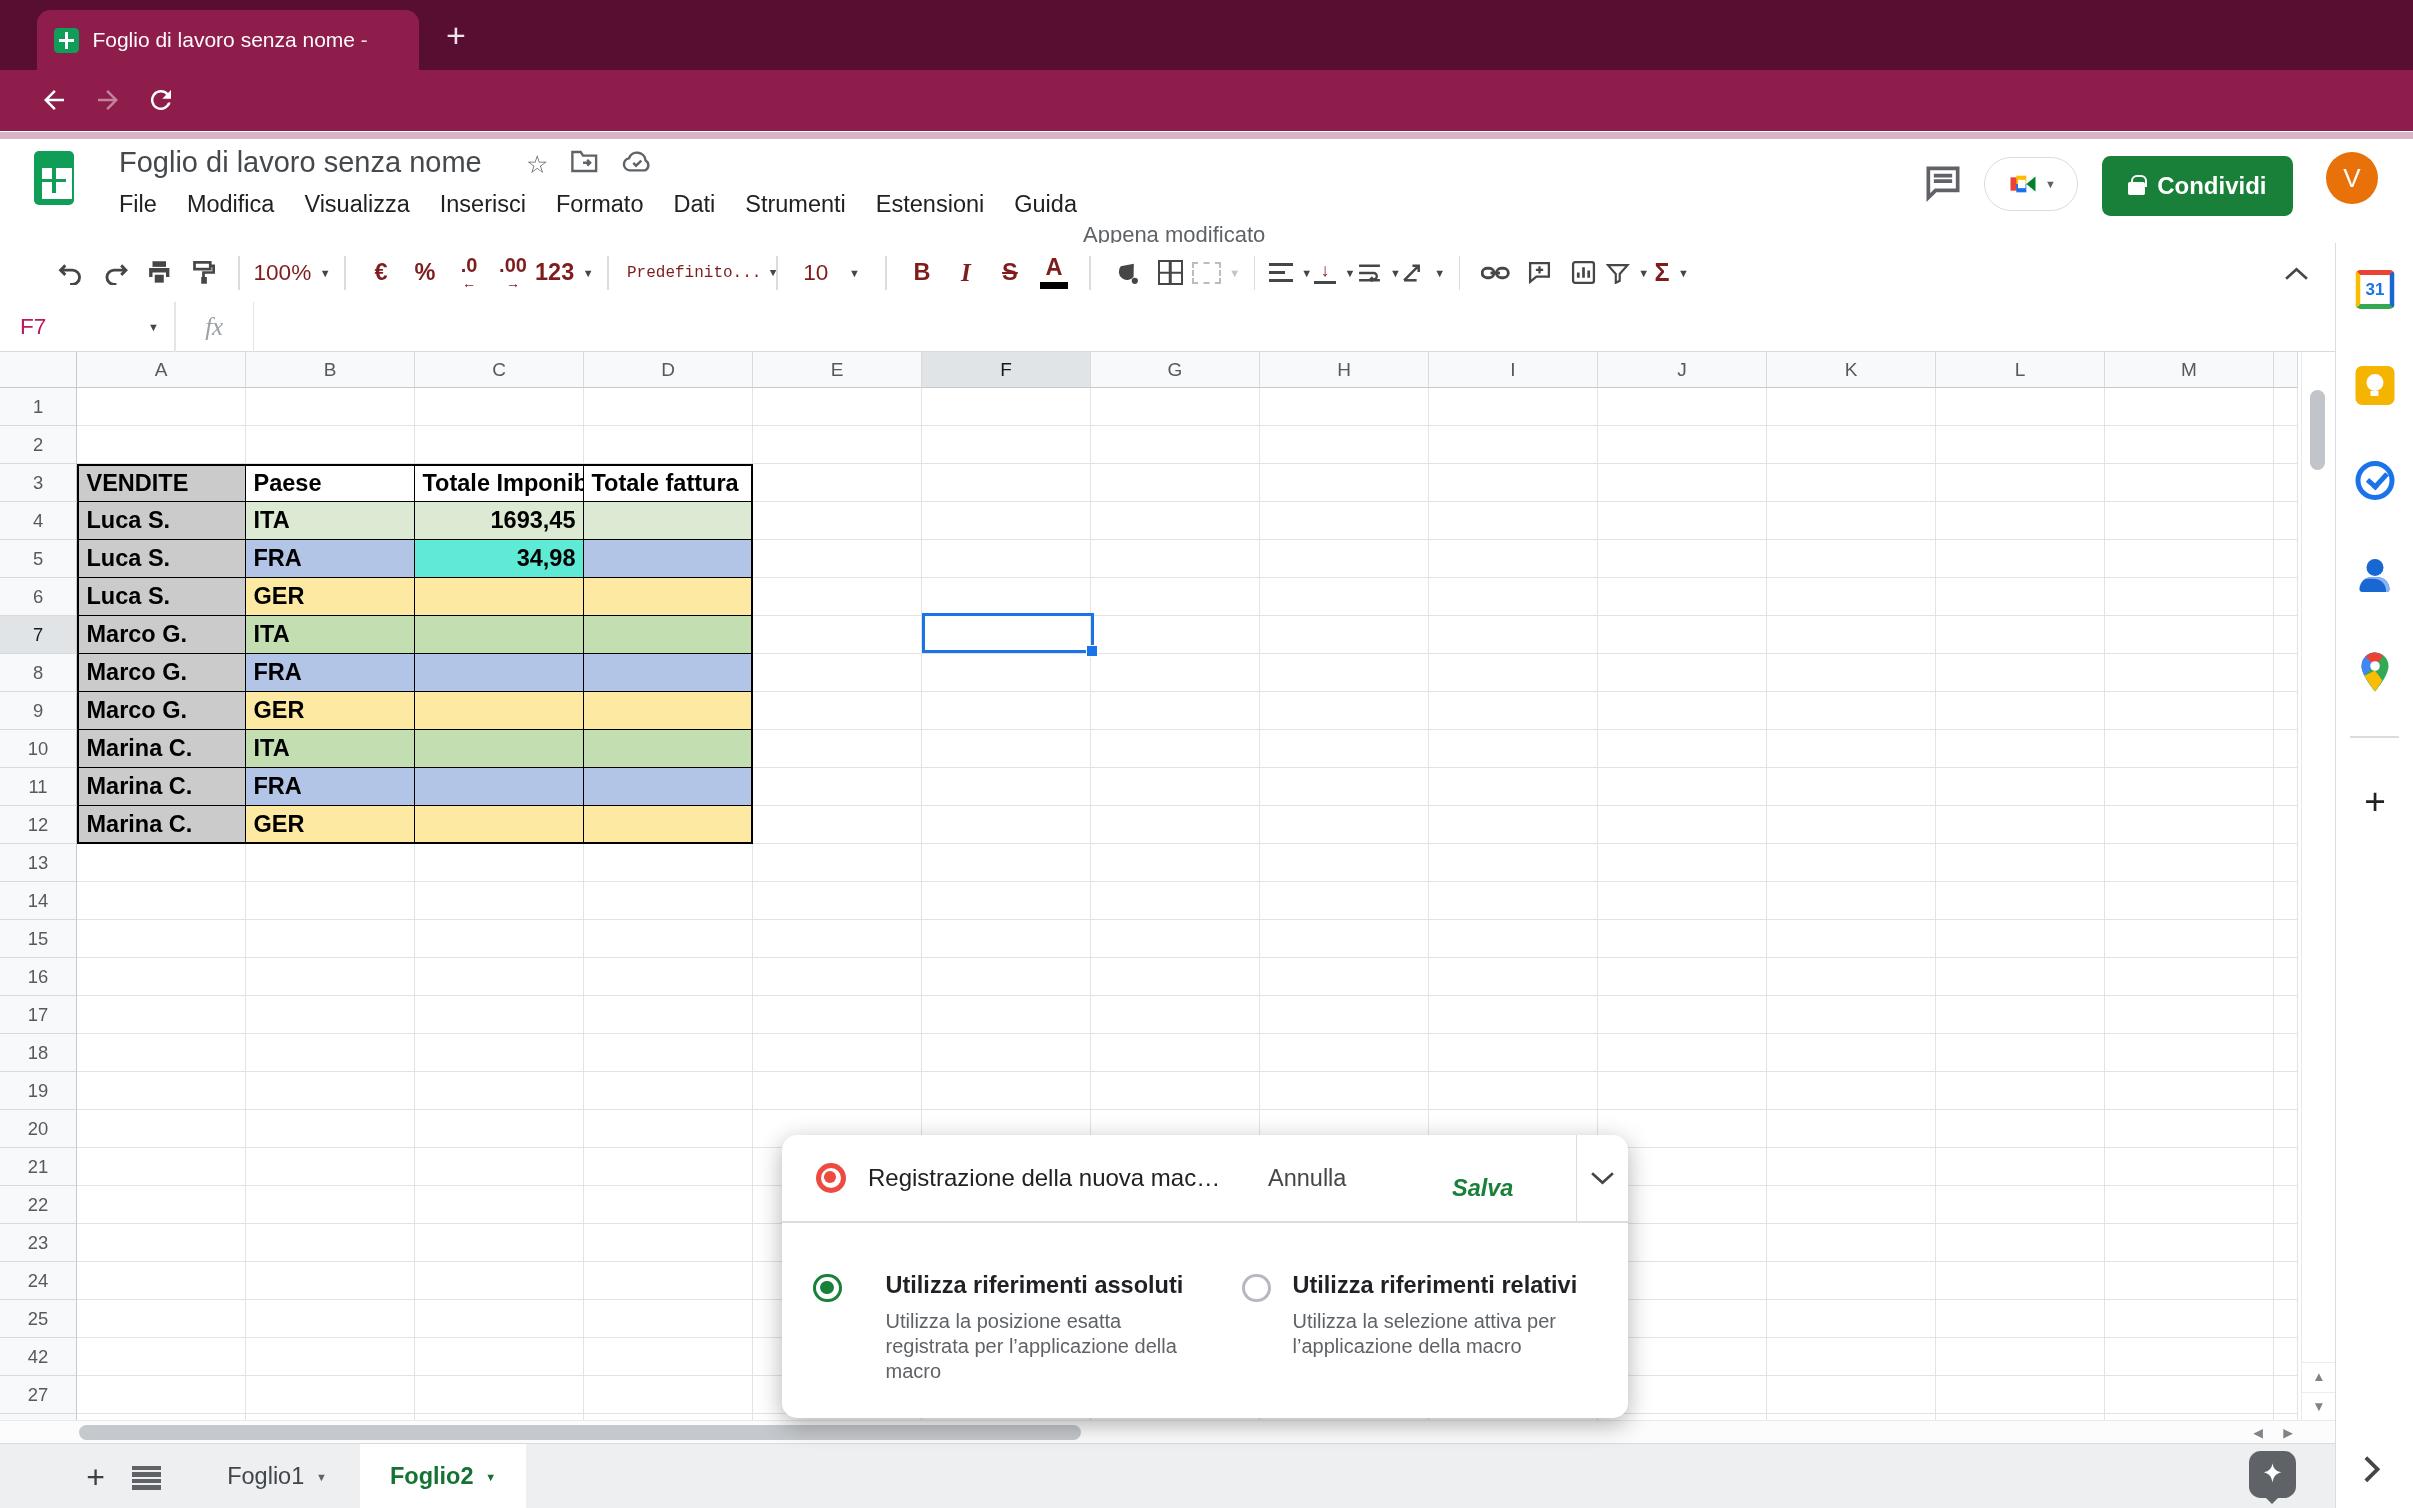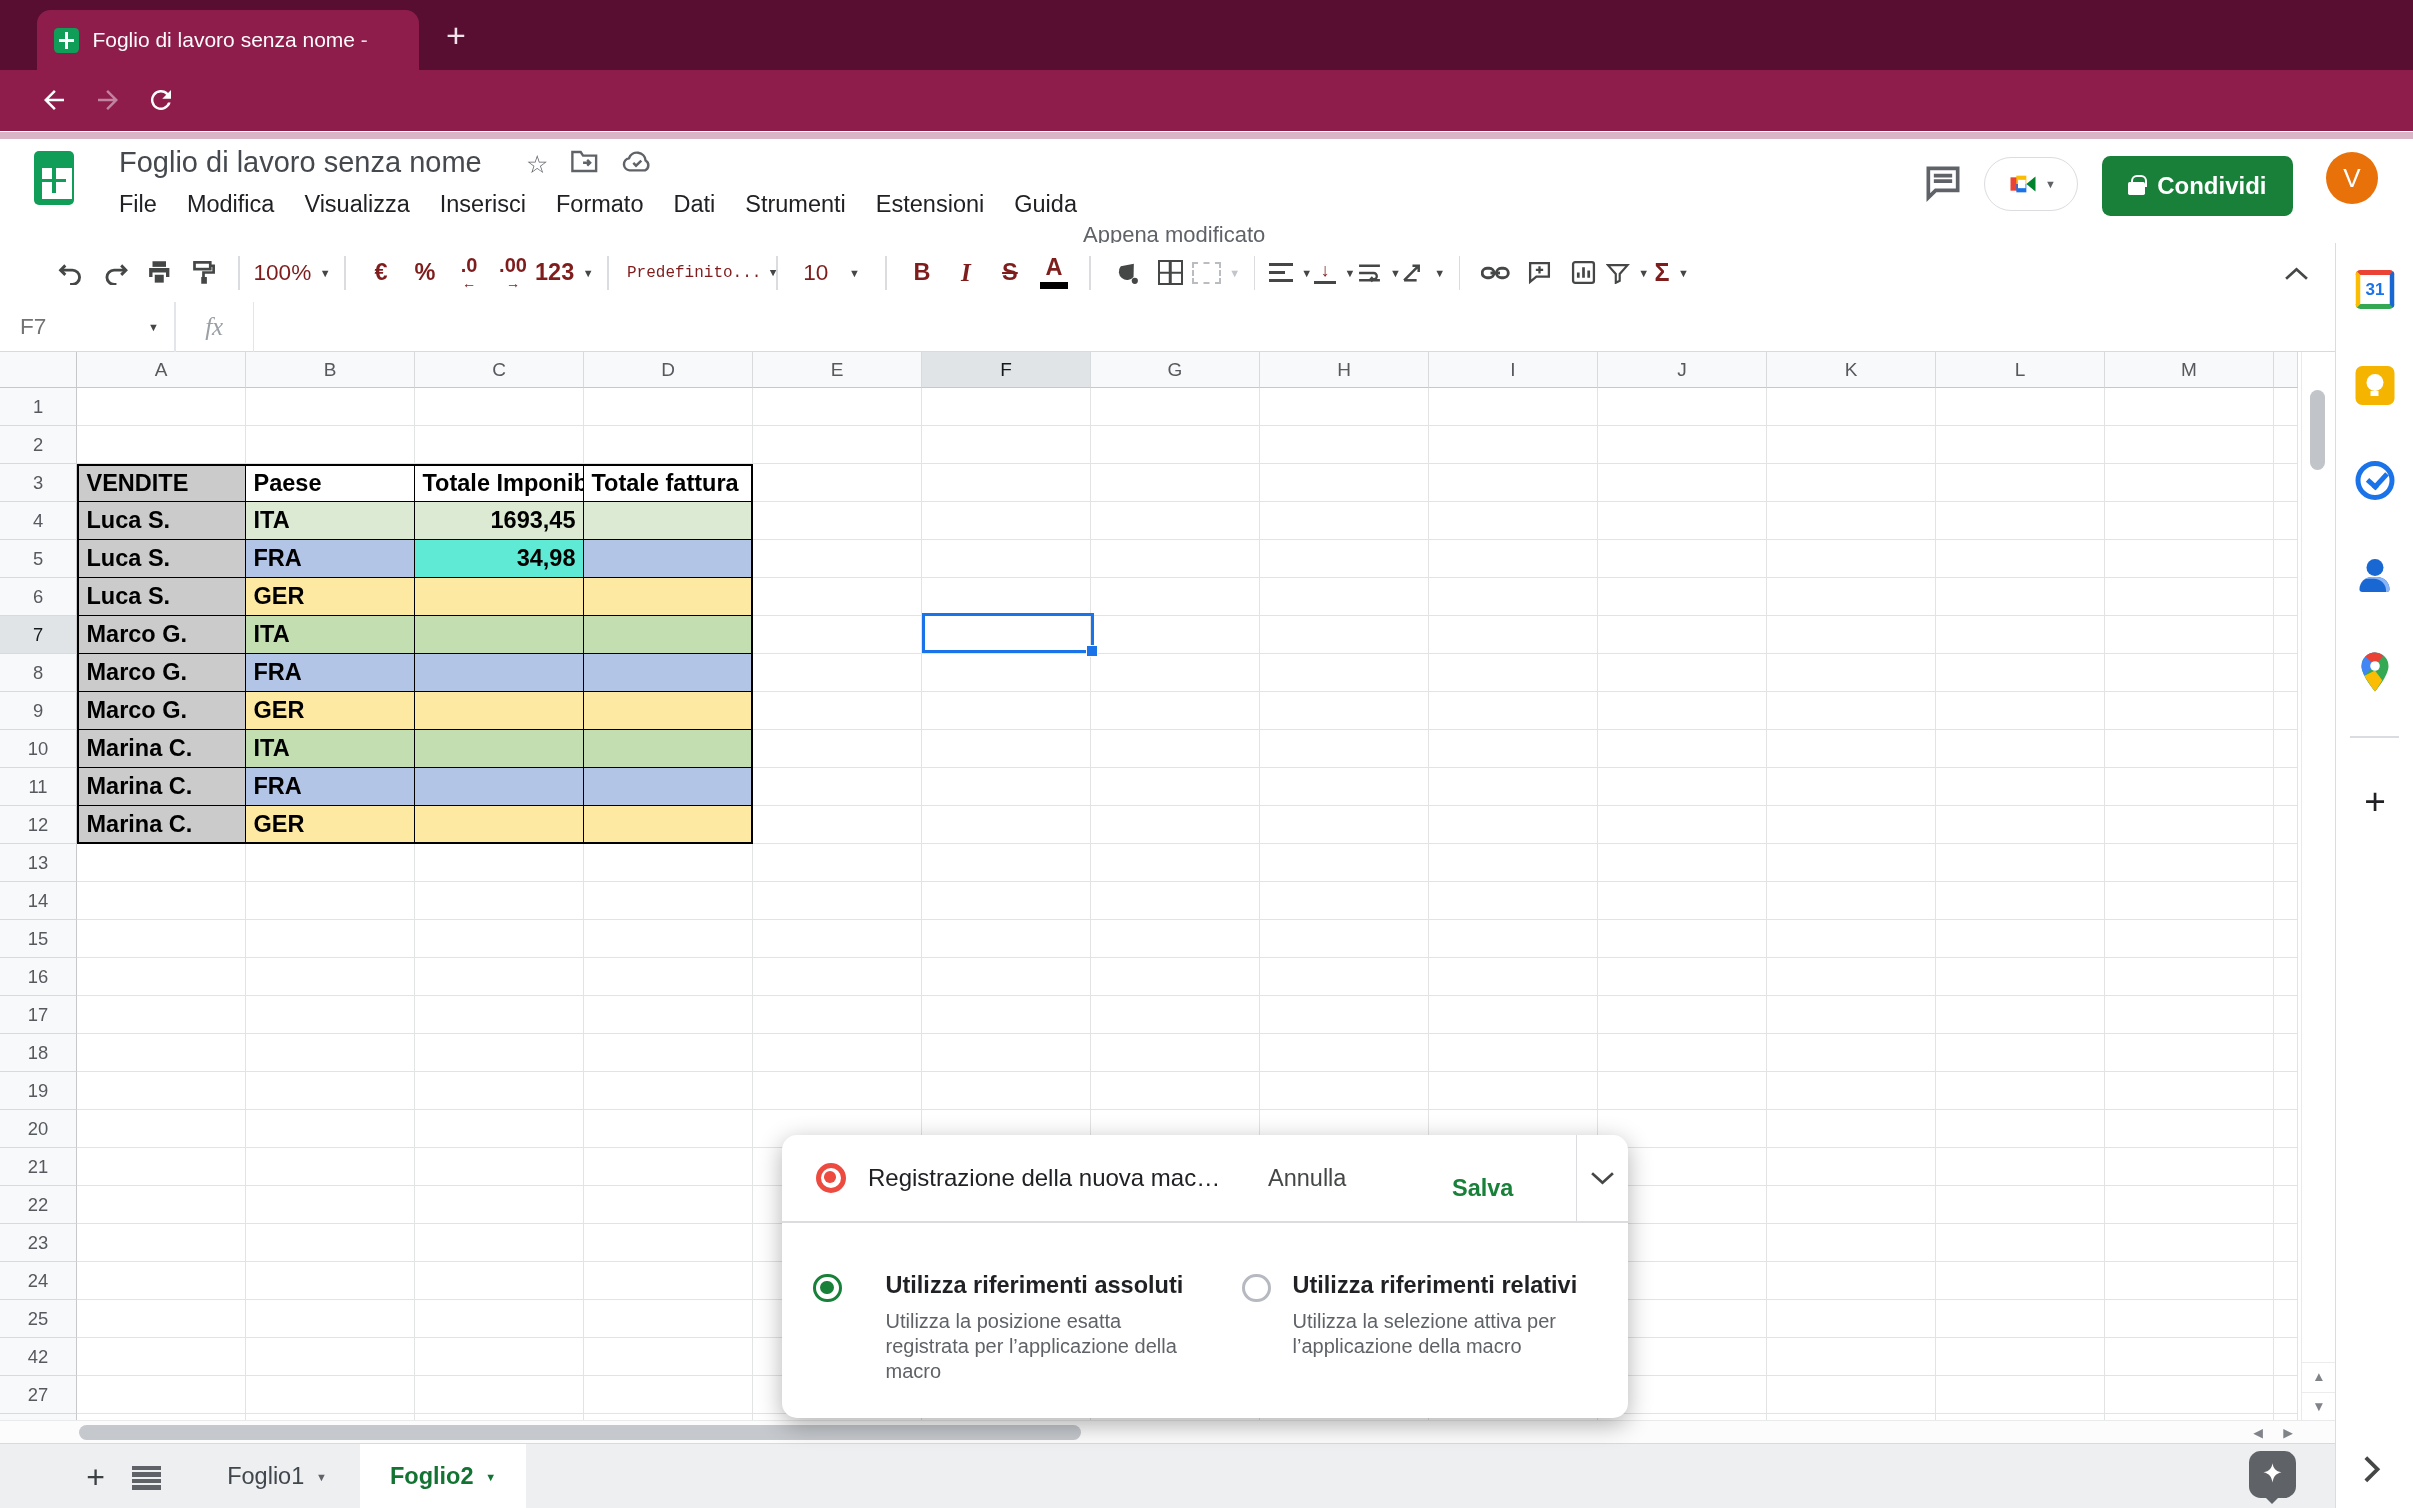--- a/index.html
+++ b/index.html
@@ -92,21 +92,21 @@
   .i-align i:nth-child(1){width:100%;}.i-align i:nth-child(2){width:65%;}.i-align i:nth-child(3){width:100%;}
   .i-dla{display:flex;flex-direction:column;align-items:center;}
   .i-dla .ar{font-size:18.4px;line-height:1;}
   .i-dla .ln{width:22px;height:3.4px;background:#444746;margin-top:1.7px;}
   #collapse-tb{position:absolute;left:2274px;top:251px;width:44px;height:44px;display:flex;align-items:center;
       justify-content:center;color:#444746;}
 
   
   #formulabar{position:absolute;left:0;top:302px;width:2335px;height:50px;background:#fff;
       border-bottom:1.7px solid #d7dade;display:flex;align-items:center;}
-  #namebox{width:174px;height:100%;display:flex;align-items:center;padding-left:20px;font-size:22.6px;color:#737373;position:relative;}
+  #namebox{width:174px;height:100%;display:flex;align-items:center;padding-left:20px;font-size:22.6px;color:#be185d;position:relative;}
   #namebox::after{content:"▼";font-size:11px;color:#444746;position:absolute;right:15px;}
   .fsep{width:1.7px;height:50px;background:#e3e5e8;}
   #fx{width:77px;text-align:center;font-family:"Liberation Serif",serif;font-style:italic;font-size:25px;color:#9aa0a6;}
 
   
   #sheet-grid{position:absolute;left:0;top:352px;width:2301px;height:1068px;background:#fff;overflow:hidden;}
   .g-colheads{position:absolute;left:0;top:0;display:flex;height:36px;}
   .g-corner{width:77px;height:36px;background:#f8f9fa;border-right:1.7px solid #c6c8cb;border-bottom:1.7px solid #c6c8cb;}
   .g-ch{width:169px;height:36px;background:#f8f9fa;border-right:0.8px solid #d9dadc;border-bottom:1.7px solid #c6c8cb;
       display:flex;align-items:center;justify-content:center;font-size:19px;color:#56595d;}
@@ -171,21 +171,21 @@
   
   #macro-card{position:absolute;left:782px;top:1135px;width:846px;height:283px;background:#fff;border-radius:15px;
       box-shadow:0 6.7px 25px rgba(0,0,0,.3);z-index:50;}
   #macro-top{position:absolute;left:0;top:0;width:794px;height:86px;display:flex;align-items:center;}
   #rec-icon{width:30px;height:30px;border:5.9px solid #ee4b40;border-radius:50%;margin-left:34px;position:relative;flex:0 0 auto;}
   #rec-icon::after{content:"";position:absolute;left:3.4px;top:3.4px;width:11.7px;height:11.7px;border-radius:50%;background:#ee4b40;}
   #macro-title{margin-left:22px;font-size:24px;color:#202124;font-weight:500;white-space:nowrap;}
   #macro-cancel{position:absolute;left:486px;top:0;height:86px;display:flex;align-items:center;
       font-size:23.5px;color:#444746;font-weight:500;}
   #macro-save{position:absolute;left:670px;top:0;height:107px;display:flex;align-items:center;
-      font-size:23.5px;color:#188038;font-weight:700;}
+      font-size:23.5px;color:#188038;font-weight:700;font-style:italic;}
   #macro-chevbox{position:absolute;left:794px;top:0;width:52px;height:86px;border-left:1.7px solid #dadce0;
       display:flex;align-items:center;justify-content:center;}
   #macro-div{position:absolute;left:0;top:86px;width:846px;height:1.7px;background:#dadce0;}
   #macro-options{position:absolute;left:0;top:88px;width:846px;height:195px;}
   .m-opt{position:absolute;top:49px;display:flex;gap:22px;}
   .m-radio{width:28.5px;height:28.5px;border-radius:50%;border:3.4px solid #b6bac0;flex:0 0 auto;position:relative;margin-top:1.7px;}
   .m-radio.sel{border-color:#188038;}
   .m-radio.sel::after{content:"";position:absolute;left:4.2px;top:4.2px;width:13.4px;height:13.4px;border-radius:50%;background:#188038;}
   .m-label{font-size:23.5px;font-weight:600;color:#1f2124;}
   .m-desc{font-size:20px;line-height:25px;color:#5f6368;margin-top:10px;}

